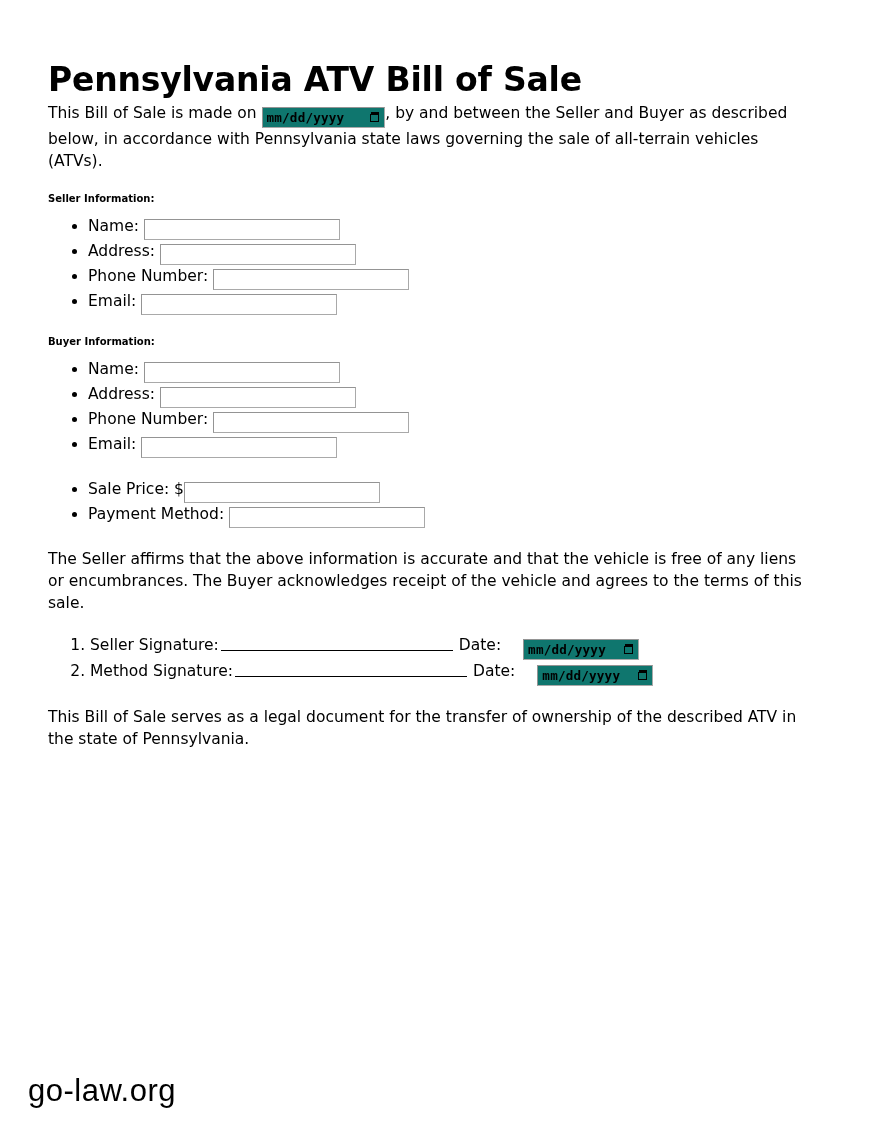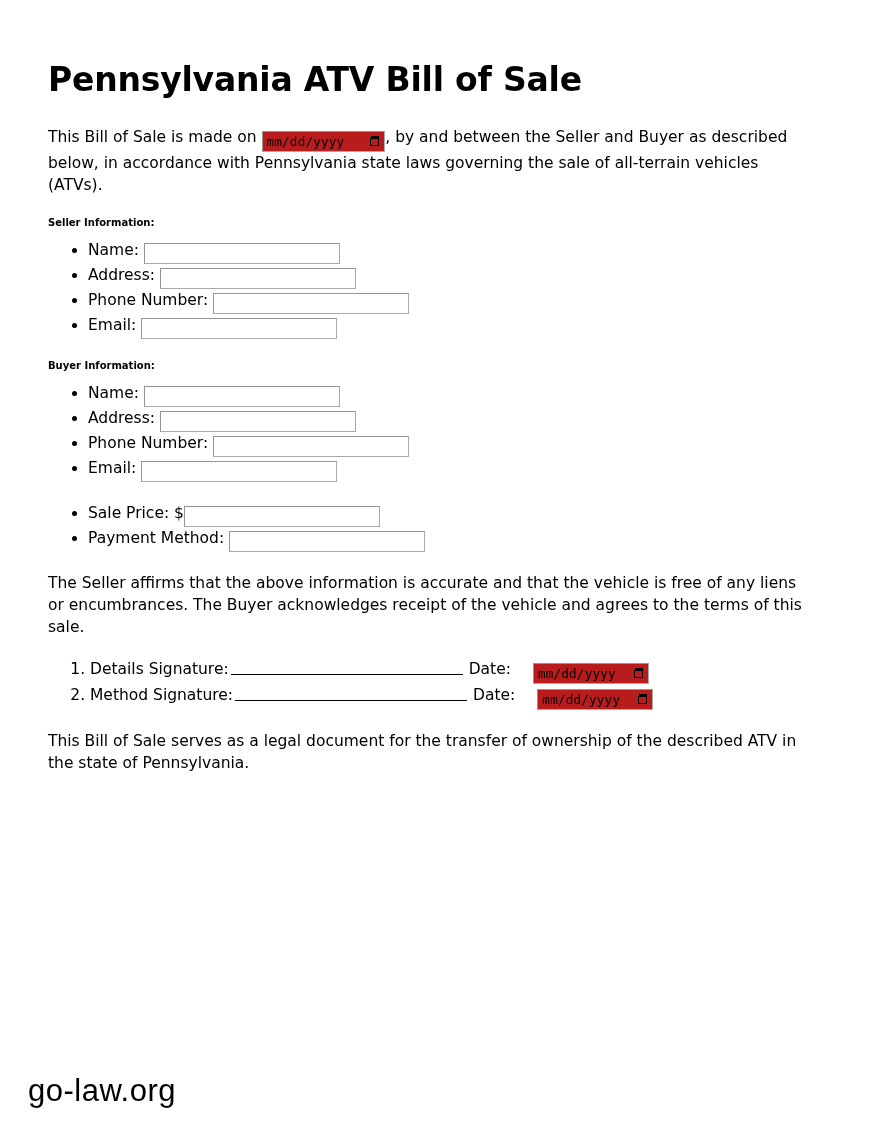--- a/index.html
+++ b/index.html
@@ -21,21 +21,21 @@
   .page {
     padding: 48px 48px 0 48px;
     box-sizing: border-box;
     width: 869px;
   }
 
   h1.doc-title {
     font-size: 33px;
     font-weight: bold;
     letter-spacing: -0.2px;
-    margin: 14px 0 28px 0;
+    margin: 14px 0 4px 0;
     line-height: 1.1;
   }
 
   p.para {
     margin: 0 0 20px 0;
     max-width: 762px;
     line-height: 1.42;
   }
 
   h2.section-title {
@@ -84,27 +84,28 @@
     border-radius: 0;
     outline: none;
   }
 
   
   .date-field {
     display: inline-block;
     border: 1px solid #a9a9a9;
     border-top-color: #949494;
     border-left-color: #949494;
-    background: #b91c1c;
+    background: #0f766e;
     padding: 1px 3px 1px 4px;
     vertical-align: -4px;
     box-sizing: content-box;
     line-height: 16px;
     height: 17px;
     white-space: nowrap;
+    font-weight: bold;
   }
   .date-field .dv {
     font-family: "DejaVu Sans Mono", "Liberation Mono", monospace;
     font-size: 12.6px;
     color: #000;
     letter-spacing: 0.2px;
   }
   .date-field .cal-gap {
     display: inline-block;
     width: 18px;
@@ -189,21 +190,21 @@
 
 
   <ul class="field-list">
     <li><span class="lbl">Sale Price: $</span><input class="tf" type="text" value="" style=""></li>
     <li><span class="lbl">Payment Method:</span> <input class="tf" type="text" value="" style=""></li>
   </ul>
 
   <p class="para">The Seller affirms that the above information is accurate and that the vehicle is free of any liens or encumbrances. The Buyer acknowledges receipt of the vehicle and agrees to the terms of this sale.</p>
 
   <ol class="sig-list">
-    <li><span class="lbl">Details Signature:</span><span class="sig-line"></span><span class="date-label">Date:</span><span class="date-field"><span class="dv">mm/dd/yyyy</span><span class="cal-gap"></span><span class="cal-icon"><span class="cal-top"></span><span class="cal-body"></span></span></span></li>
+    <li><span class="lbl">Seller Signature:</span><span class="sig-line"></span><span class="date-label">Date:</span><span class="date-field"><span class="dv">mm/dd/yyyy</span><span class="cal-gap"></span><span class="cal-icon"><span class="cal-top"></span><span class="cal-body"></span></span></span></li>
     <li><span class="lbl">Method Signature:</span><span class="sig-line"></span><span class="date-label">Date:</span><span class="date-field"><span class="dv">mm/dd/yyyy</span><span class="cal-gap"></span><span class="cal-icon"><span class="cal-top"></span><span class="cal-body"></span></span></span></li>
   </ol>
 
   <p class="para">This Bill of Sale serves as a legal document for the transfer of ownership of the described ATV in the state of Pennsylvania.</p>
 
 </div>
 
 <div class="footer-wm">go-law.org</div>
 
 </body></html>

